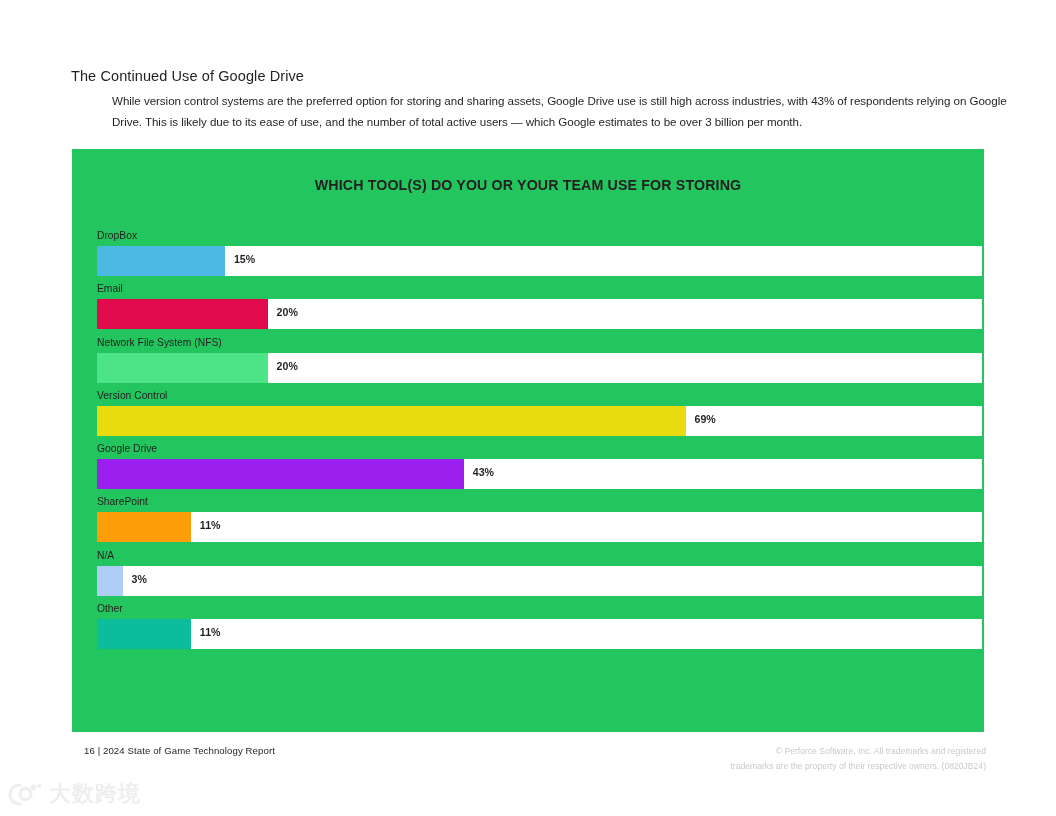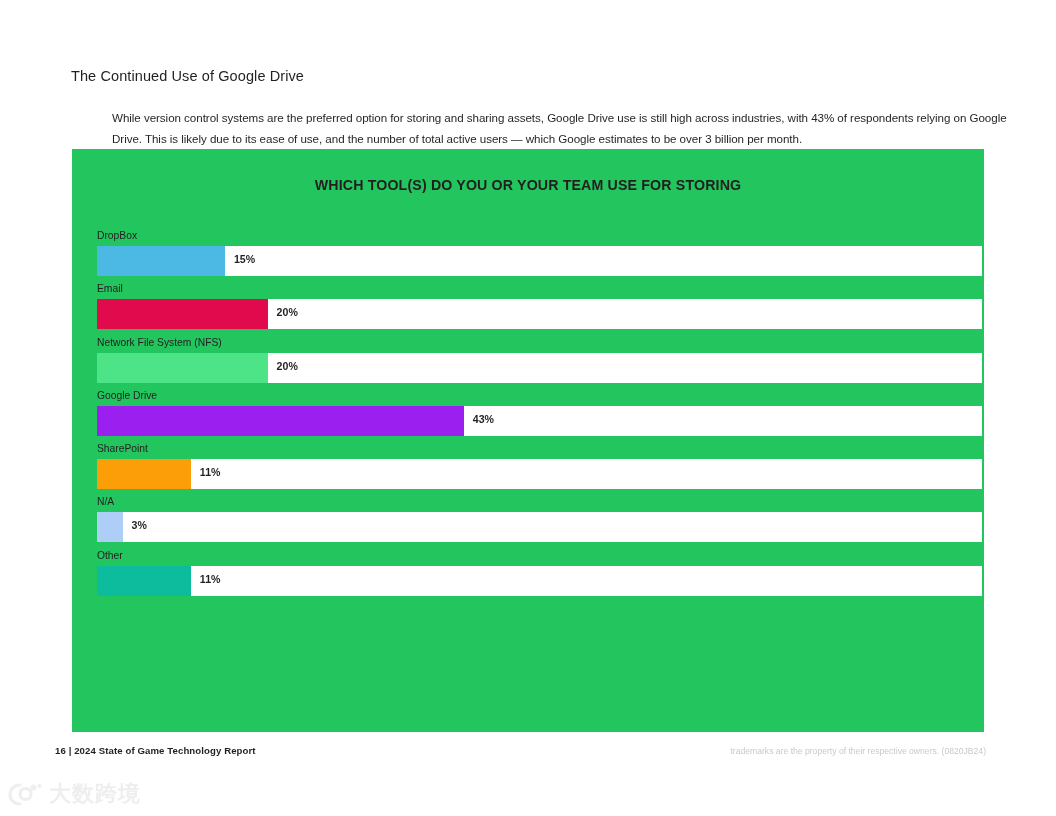--- a/index.html
+++ b/index.html
@@ -11,21 +11,21 @@
   }
   .page { position: relative; width: 1056px; height: 816px; }
 
   
   .intro { position: absolute; left: 71px; top: 68px; width: 900px; }
   .intro-title {
     font-size: 14.5px;
     color: #231f20;
     font-weight: 400;
     letter-spacing: .1px;
-    margin-bottom: 24px;
+    margin-bottom: 7px;
   }
   .intro-body {
     font-size: 11.6px;
     color: #231f20;
     line-height: 20.5px;
     width: 895px;
     letter-spacing: -.05px;
     margin-left: 41px;
   }
 
@@ -77,25 +77,24 @@
     top: 23px;
     font-size: 10.6px;
     font-weight: bold;
     color: #231f20;
     white-space: nowrap;
   }
 
   
   .footer-left {
     position: absolute;
-    left: 55px; top: 745px;
+    left: 84px; top: 745px;
     font-size: 9.6px;
     color: #231f20;
     letter-spacing: .1px;
-    font-weight: bold;
   }
   .footer-right {
     position: absolute;
     right: 70px; top: 744px;
     width: 300px;
     text-align: right;
     font-size: 8.6px;
     color: #c9c9cd;
     line-height: 14.5px;
   }
@@ -149,20 +148,26 @@
           <div class="bar" style="width: 170.6px; background: rgb(224, 10, 77);"></div>
           <div class="bar-value" style="left: 179.6px;">20%</div>
         </div>
         <div class="row">
           <div class="row-label">Network File System (NFS)</div>
           <div class="track" style="width: 885px;"></div>
           <div class="bar" style="width: 170.6px; background: rgb(76, 228, 134);"></div>
           <div class="bar-value" style="left: 179.6px;">20%</div>
         </div>
         <div class="row">
+          <div class="row-label">Version Control</div>
+          <div class="track" style="width: 885px;"></div>
+          <div class="bar" style="width: 588.57px; background: rgb(232, 220, 16);"></div>
+          <div class="bar-value" style="left: 597.57px;">69%</div>
+        </div>
+        <div class="row">
           <div class="row-label">Google Drive</div>
           <div class="track" style="width: 885px;"></div>
           <div class="bar" style="width: 366.79px; background: rgb(155, 31, 238);"></div>
           <div class="bar-value" style="left: 375.79px;">43%</div>
         </div>
         <div class="row">
           <div class="row-label">SharePoint</div>
           <div class="track" style="width: 885px;"></div>
           <div class="bar" style="width: 93.83px; background: rgb(251, 158, 8);"></div>
           <div class="bar-value" style="left: 102.83px;">11%</div>
@@ -177,20 +182,21 @@
           <div class="row-label">Other</div>
           <div class="track" style="width: 885px;"></div>
           <div class="bar" style="width: 93.83px; background: rgb(13, 188, 156);"></div>
           <div class="bar-value" style="left: 102.83px;">11%</div>
         </div>
       </div>
   </div>
 
   <div class="footer-left">16  |  2024 State of Game Technology Report</div>
   <div class="footer-right">
+    <span>© Perforce Software, Inc. All trademarks and registered</span>
     <span>trademarks are the property of their respective owners. (0820JB24)</span>
   </div>
 
   <div class="watermark">
     <span class="wm-mark">
       <svg width="34" height="26" viewBox="0 0 34 26" aria-hidden="true">
         <path d="M12 4 C5 4 2 9 2 13.5 C2 18 5 23 12 23" fill="none" stroke="#d8d8da" stroke-width="3.2" stroke-linecap="round"></path>
         <circle cx="17.5" cy="13" r="5.5" fill="none" stroke="#d8d8da" stroke-width="3.2"></circle>
         <circle cx="25.5" cy="6.5" r="3" fill="#d8d8da"></circle>
         <circle cx="31.5" cy="5" r="2" fill="#d8d8da"></circle>

